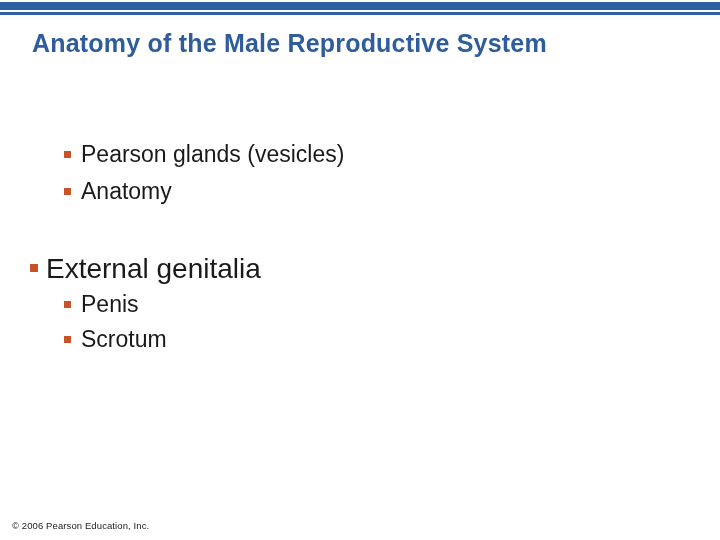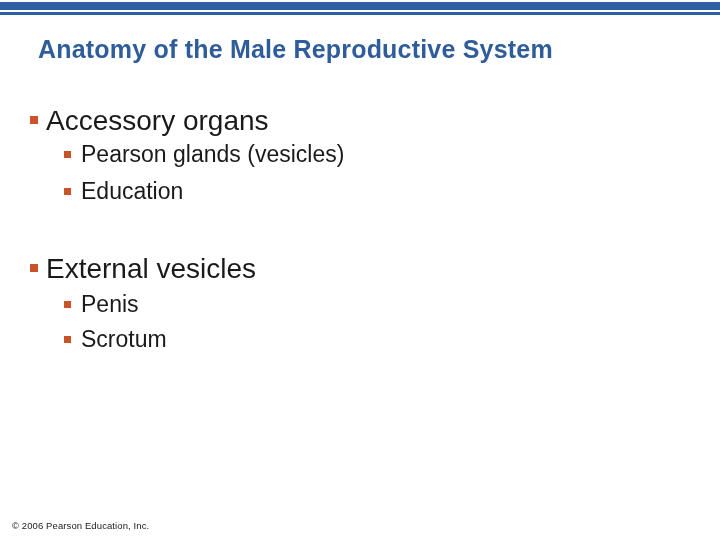--- a/index.html
+++ b/index.html
@@ -18,21 +18,21 @@
     background: var(--accent-bar, #2E5FA2);
   }
   .bar-thin {
     position: absolute; left: 0; top: 12px;
     width: 720px; height: 2.5px;
     background: var(--accent-bar, #2E5FA2);
   }
 
   .title {
     position: absolute; left: 24px; top: 23px;
-    margin: 14px;
+    margin: 8px;
     font-size: 25px; font-weight: bold;
     line-height: 1;
     letter-spacing: 0.2px;
     color: var(--title-text, #2F5D9B);
     white-space: nowrap;
   }
 
   .row {
     position: absolute;
     display: flex;
@@ -70,39 +70,35 @@
 </head>
 <body>
 
 <div class="slide">
 
   <div class="bar-thick"></div>
   <div class="bar-thin"></div>
 
   <h1 class="title">Anatomy of the Male Reproductive System</h1>
 
-  <div class="row l1 r0">
-    <span class="bullet-sq"></span>
-    <span>Accessory organs</span>
-  </div>
 
   <div class="row l2 r1">
     <span class="bullet-sq"></span>
     <span>Pearson glands (vesicles)</span>
   </div>
 
   <div class="row l2 r2">
     <span class="bullet-sq"></span>
-    <span>Education</span>
+    <span>Anatomy</span>
   </div>
 
 
   <div class="row l1 r4">
     <span class="bullet-sq"></span>
-    <span>External vesicles</span>
+    <span>External genitalia</span>
   </div>
 
   <div class="row l2 r5">
     <span class="bullet-sq"></span>
     <span>Penis</span>
   </div>
 
   <div class="row l2 r6">
     <span class="bullet-sq"></span>
     <span>Scrotum</span>

